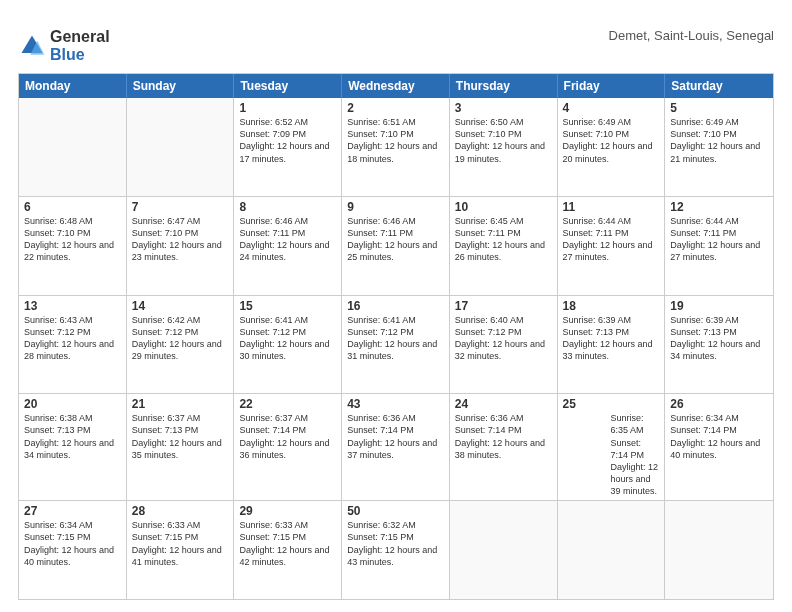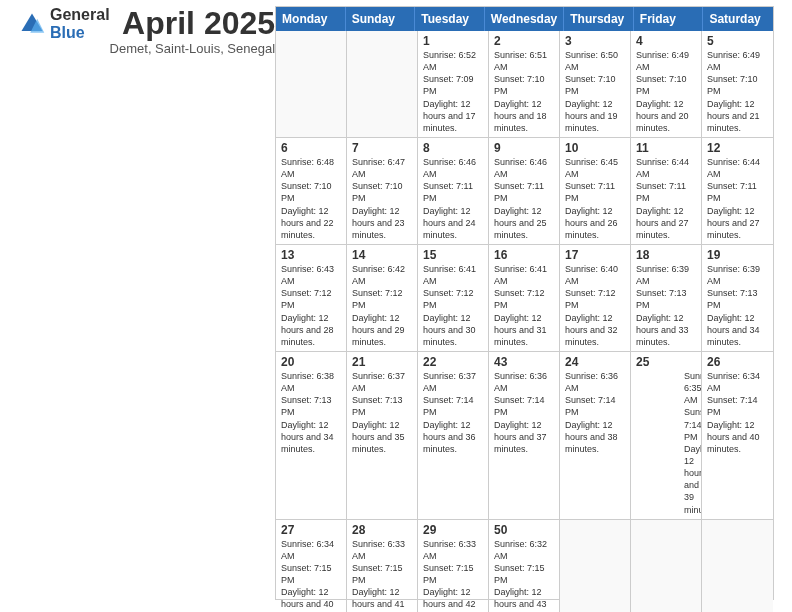--- a/index.html
+++ b/index.html
@@ -6,23 +6,23 @@
     body {
       font-family: Arial, sans-serif;
       background: #fff;
       width: 792px;
       height: 612px;
       overflow: hidden;
     }
     .page {
       width: 792px;
       height: 612px;
-      padding: 6px 18px 12px 18px;
-      display: flex;
-      flex-direction: row;
+      padding: 28px 18px 12px 18px;
+      display: flex;
+      flex-direction: column;
     }
     .header {
       display: flex;
       justify-content: space-between;
       align-items: flex-start;
       margin-bottom: 10px;
     }
     .logo {
       display: flex;
       align-items: center;
@@ -124,21 +124,20 @@
       <svg class="logo-icon" viewBox="0 0 32 32">
         <polygon points="16,4 28,24 4,24" fill="#2a6db5"></polygon>
         <polygon points="22,10 30,26 14,26" fill="#5aaeee" opacity="0.7"></polygon>
       </svg>
       <div class="logo-text">
         <span class="logo-general">General</span>
         <span class="logo-blue">Blue</span>
       </div>
     </div>
     <div class="title-block">
-      <div class="month-title">April 2025</div>
       <div class="subtitle">Demet, Saint-Louis, Senegal</div>
     </div>
   </div>
 
   <div class="calendar">
     <div class="cal-header">
     <div class="cal-header-cell">Monday</div>
         <div class="cal-header-cell">Sunday</div>
         <div class="cal-header-cell">Tuesday</div>
         <div class="cal-header-cell">Wednesday</div>

